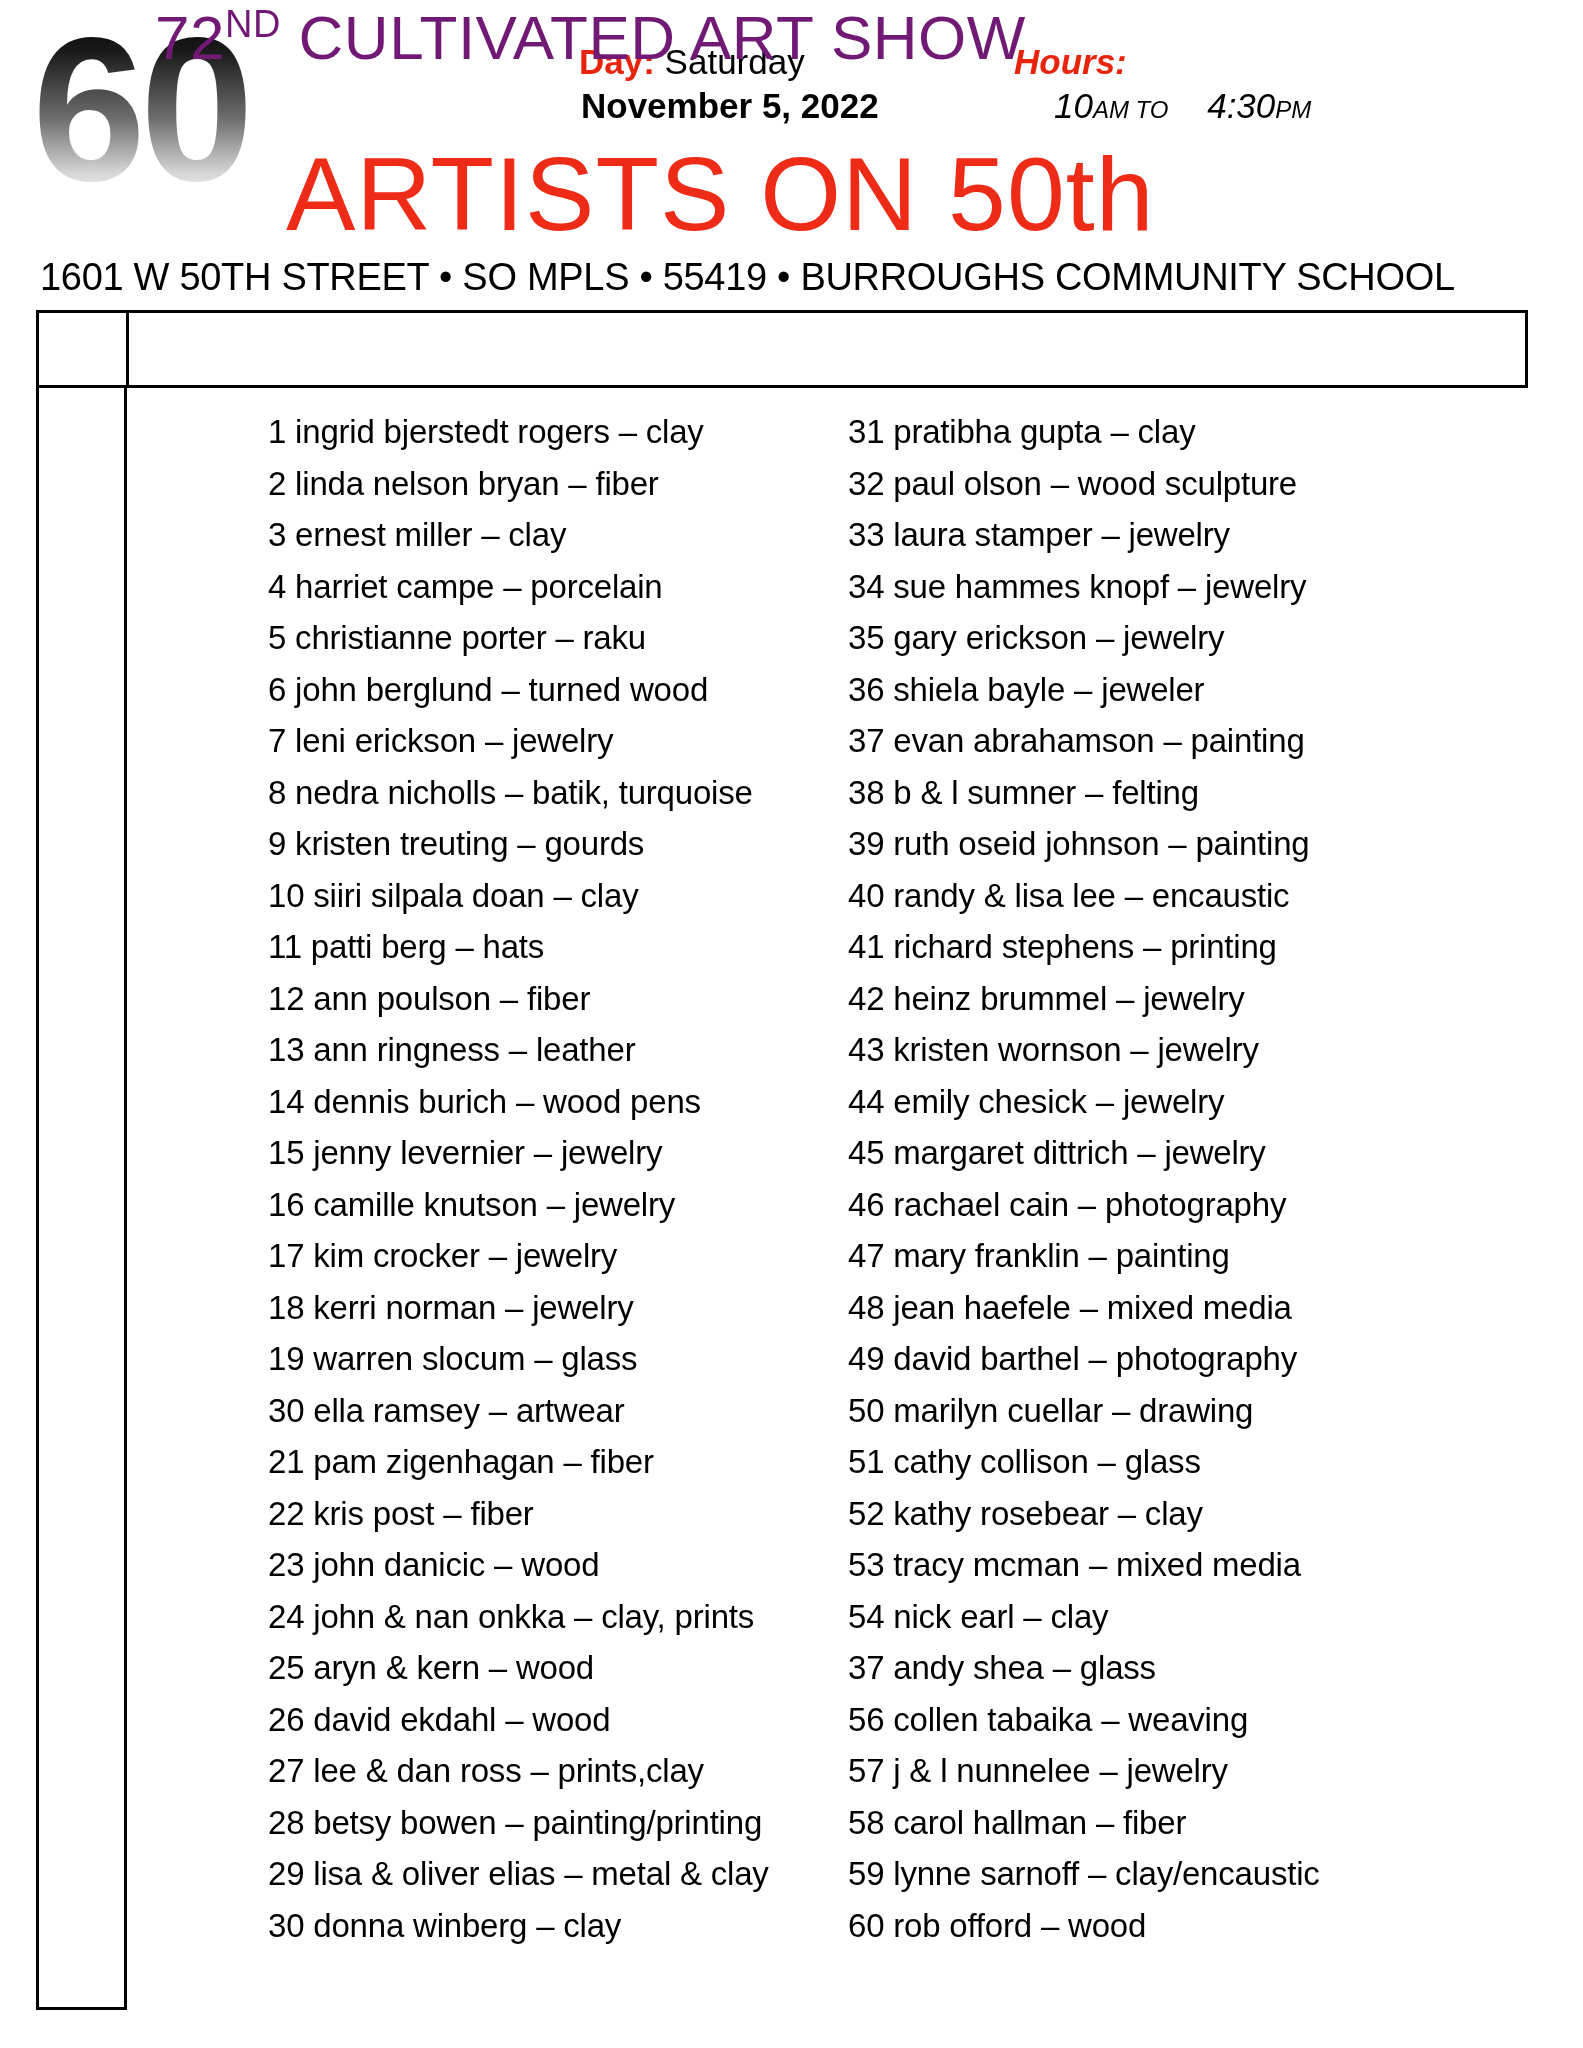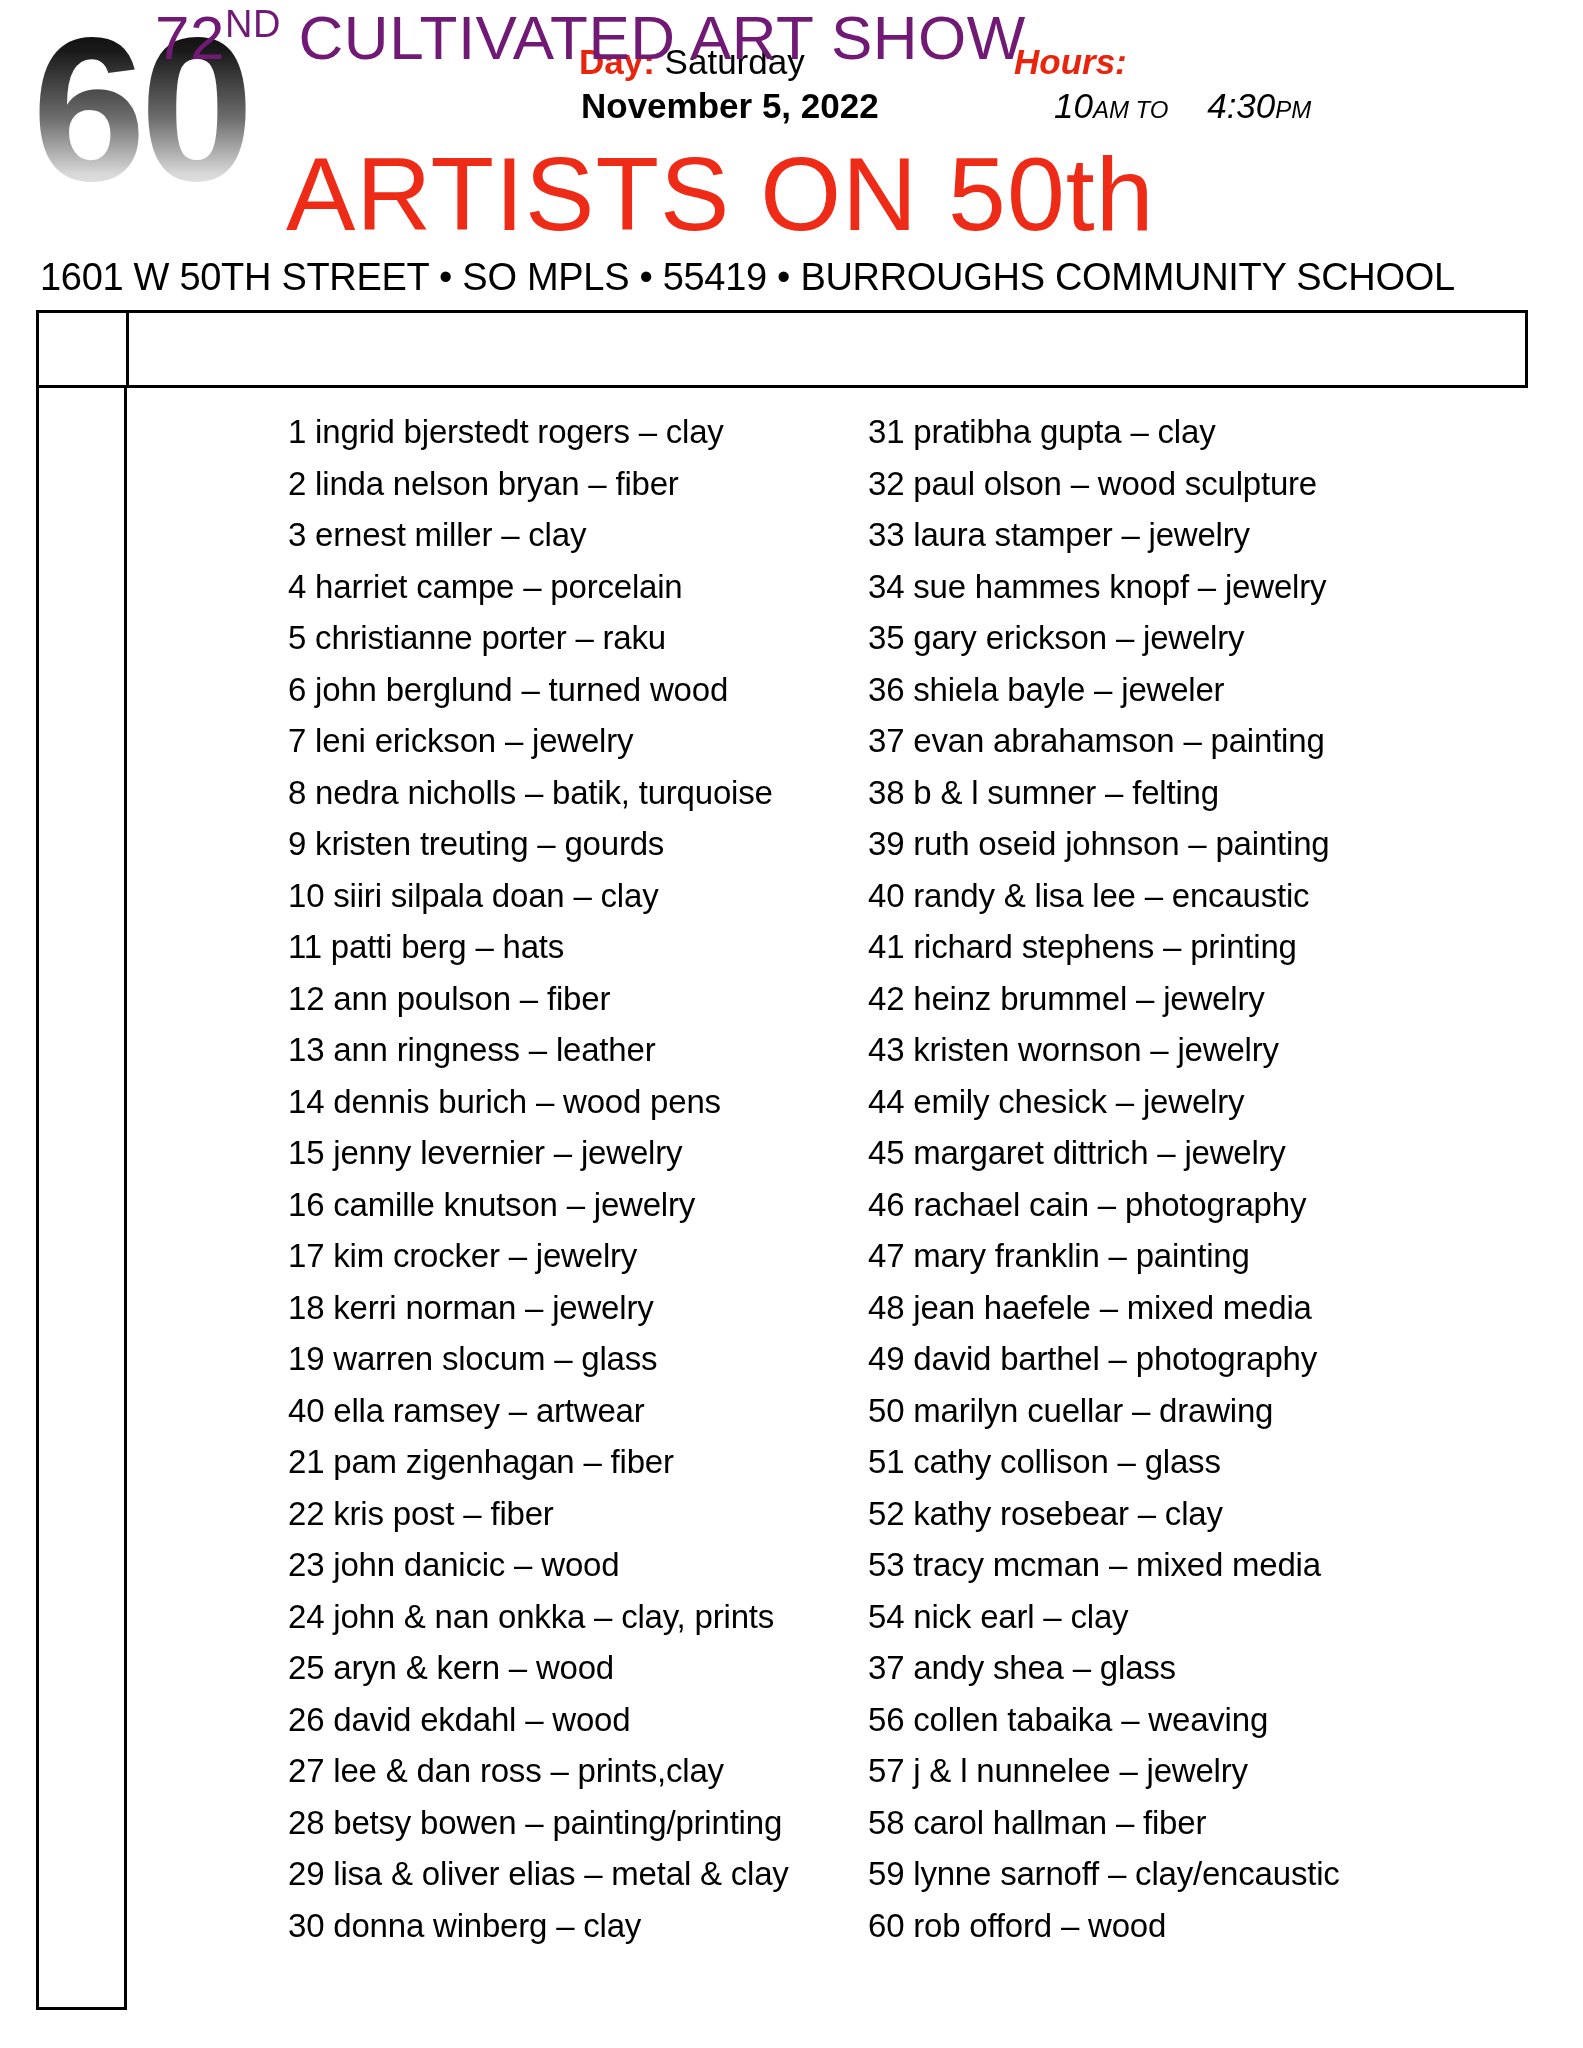--- a/index.html
+++ b/index.html
@@ -183,21 +183,20 @@
     width: 580px;
     margin-left: 268px;
   }
   .col-right {
     width: 560px;
     margin-left: 0px;
   }
   .entry {
     white-space: nowrap;
     letter-spacing: -0.2px;
-    margin-left: 20px;
   }
 </style>
 </head>
 <body>
 
 <div class="page">
 
   <div class="header">
 
     <div class="big-number">60</div>
@@ -244,21 +243,21 @@
       <div class="entry">10 siiri  silpala doan – clay</div>
       <div class="entry">11 patti berg – hats</div>
       <div class="entry">12 ann poulson – fiber</div>
       <div class="entry">13 ann ringness – leather</div>
       <div class="entry">14 dennis burich – wood pens</div>
       <div class="entry">15 jenny levernier – jewelry</div>
       <div class="entry">16 camille knutson – jewelry</div>
       <div class="entry">17 kim crocker – jewelry</div>
       <div class="entry">18 kerri norman – jewelry</div>
       <div class="entry">19 warren slocum – glass</div>
-      <div class="entry">40 ella ramsey – artwear</div>
+      <div class="entry">30 ella ramsey – artwear</div>
       <div class="entry">21 pam zigenhagan  – fiber</div>
       <div class="entry">22 kris post – fiber</div>
       <div class="entry">23 john danicic – wood</div>
       <div class="entry">24 john &amp; nan onkka – clay, prints</div>
       <div class="entry">25 aryn &amp; kern – wood</div>
       <div class="entry">26 david ekdahl – wood</div>
       <div class="entry">27 lee &amp; dan ross – prints,clay</div>
       <div class="entry">28 betsy bowen – painting/printing</div>
       <div class="entry">29 lisa &amp; oliver elias – metal &amp; clay</div>
       <div class="entry">30 donna winberg – clay</div>

